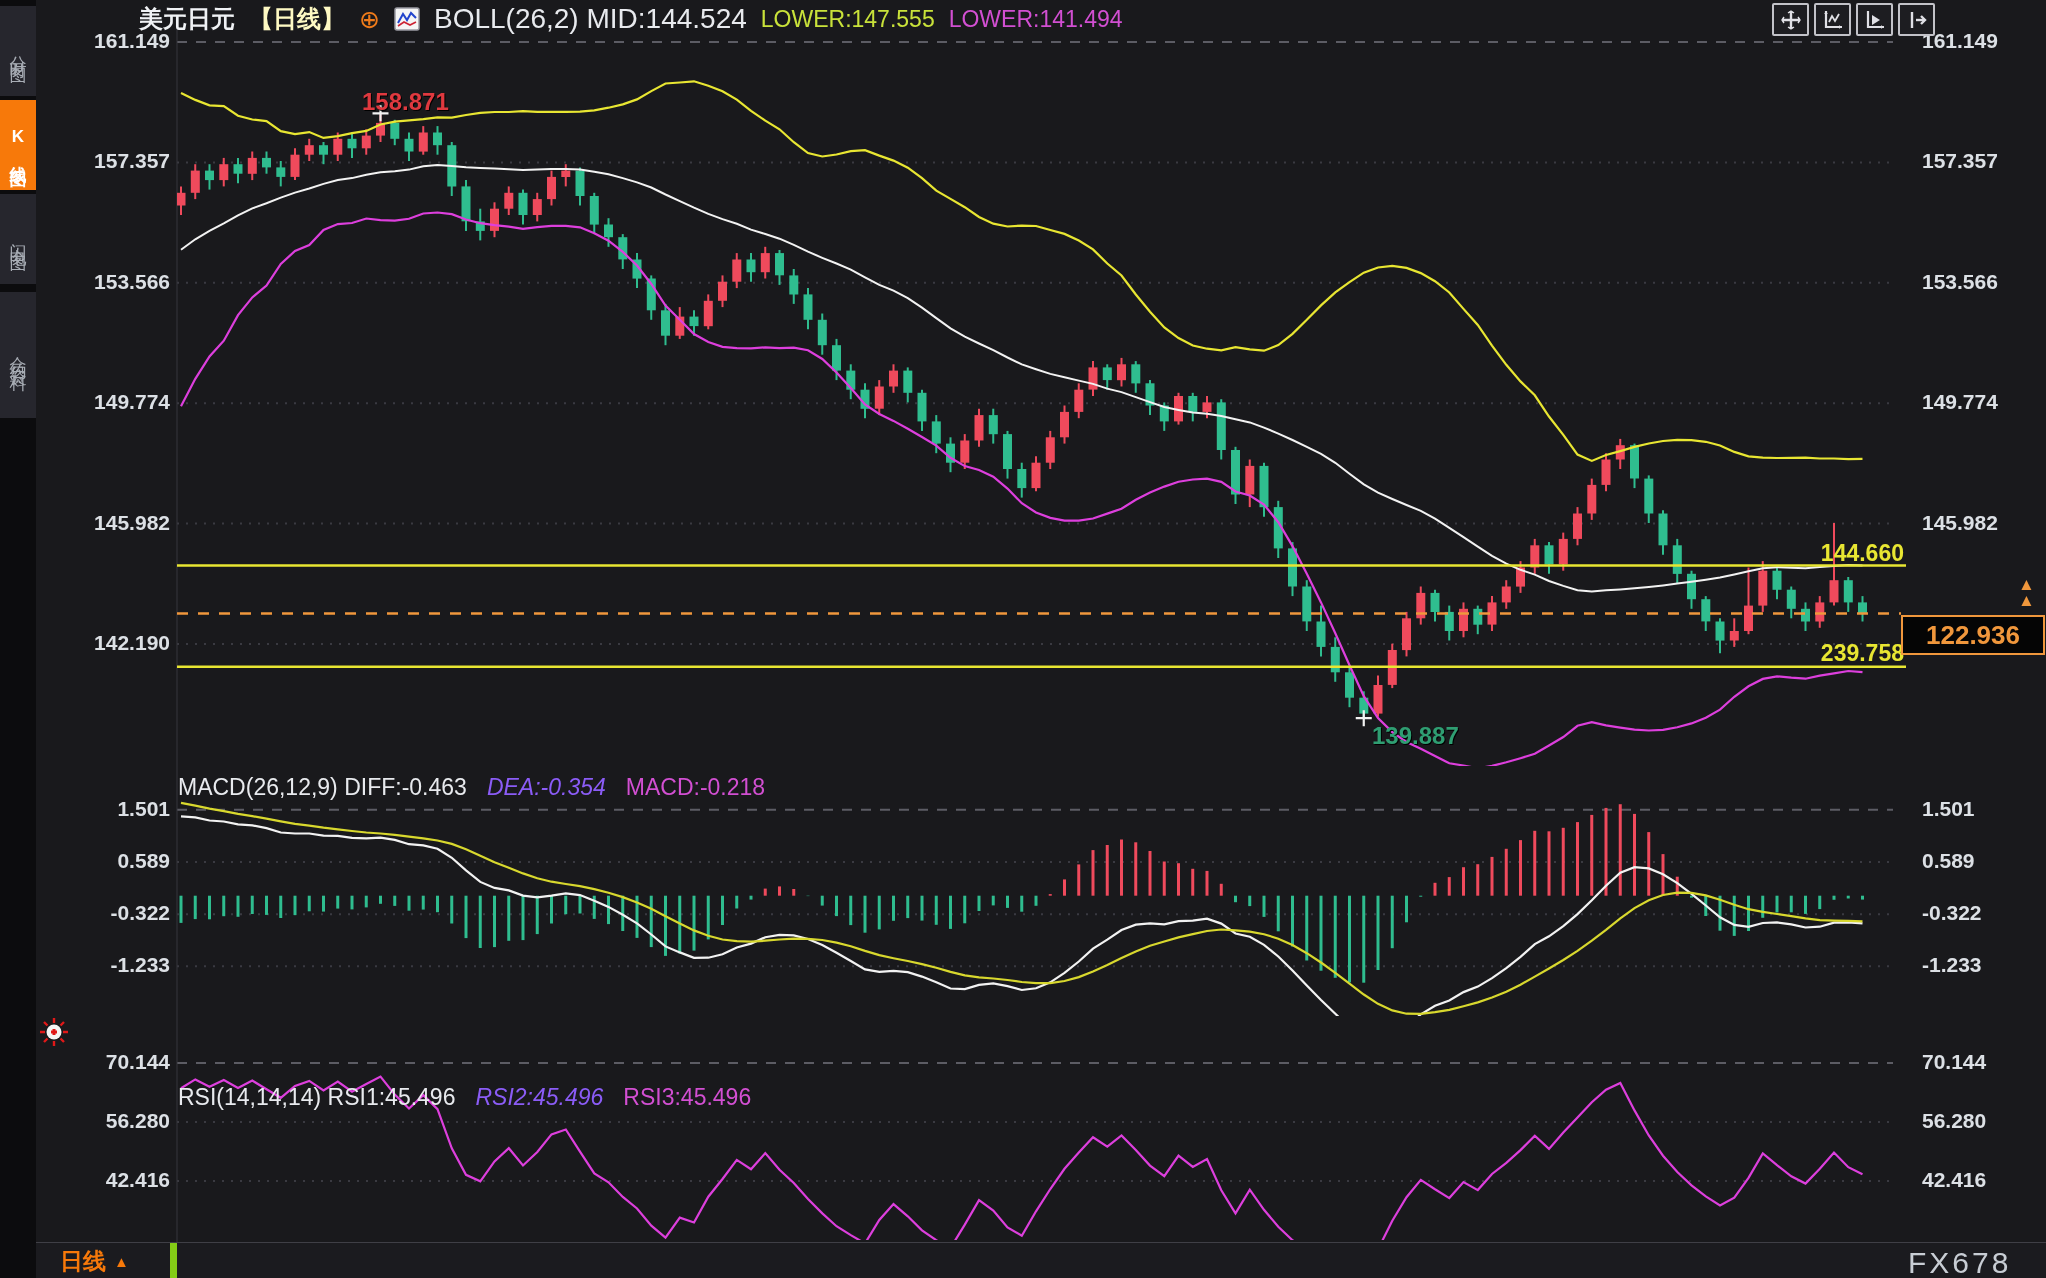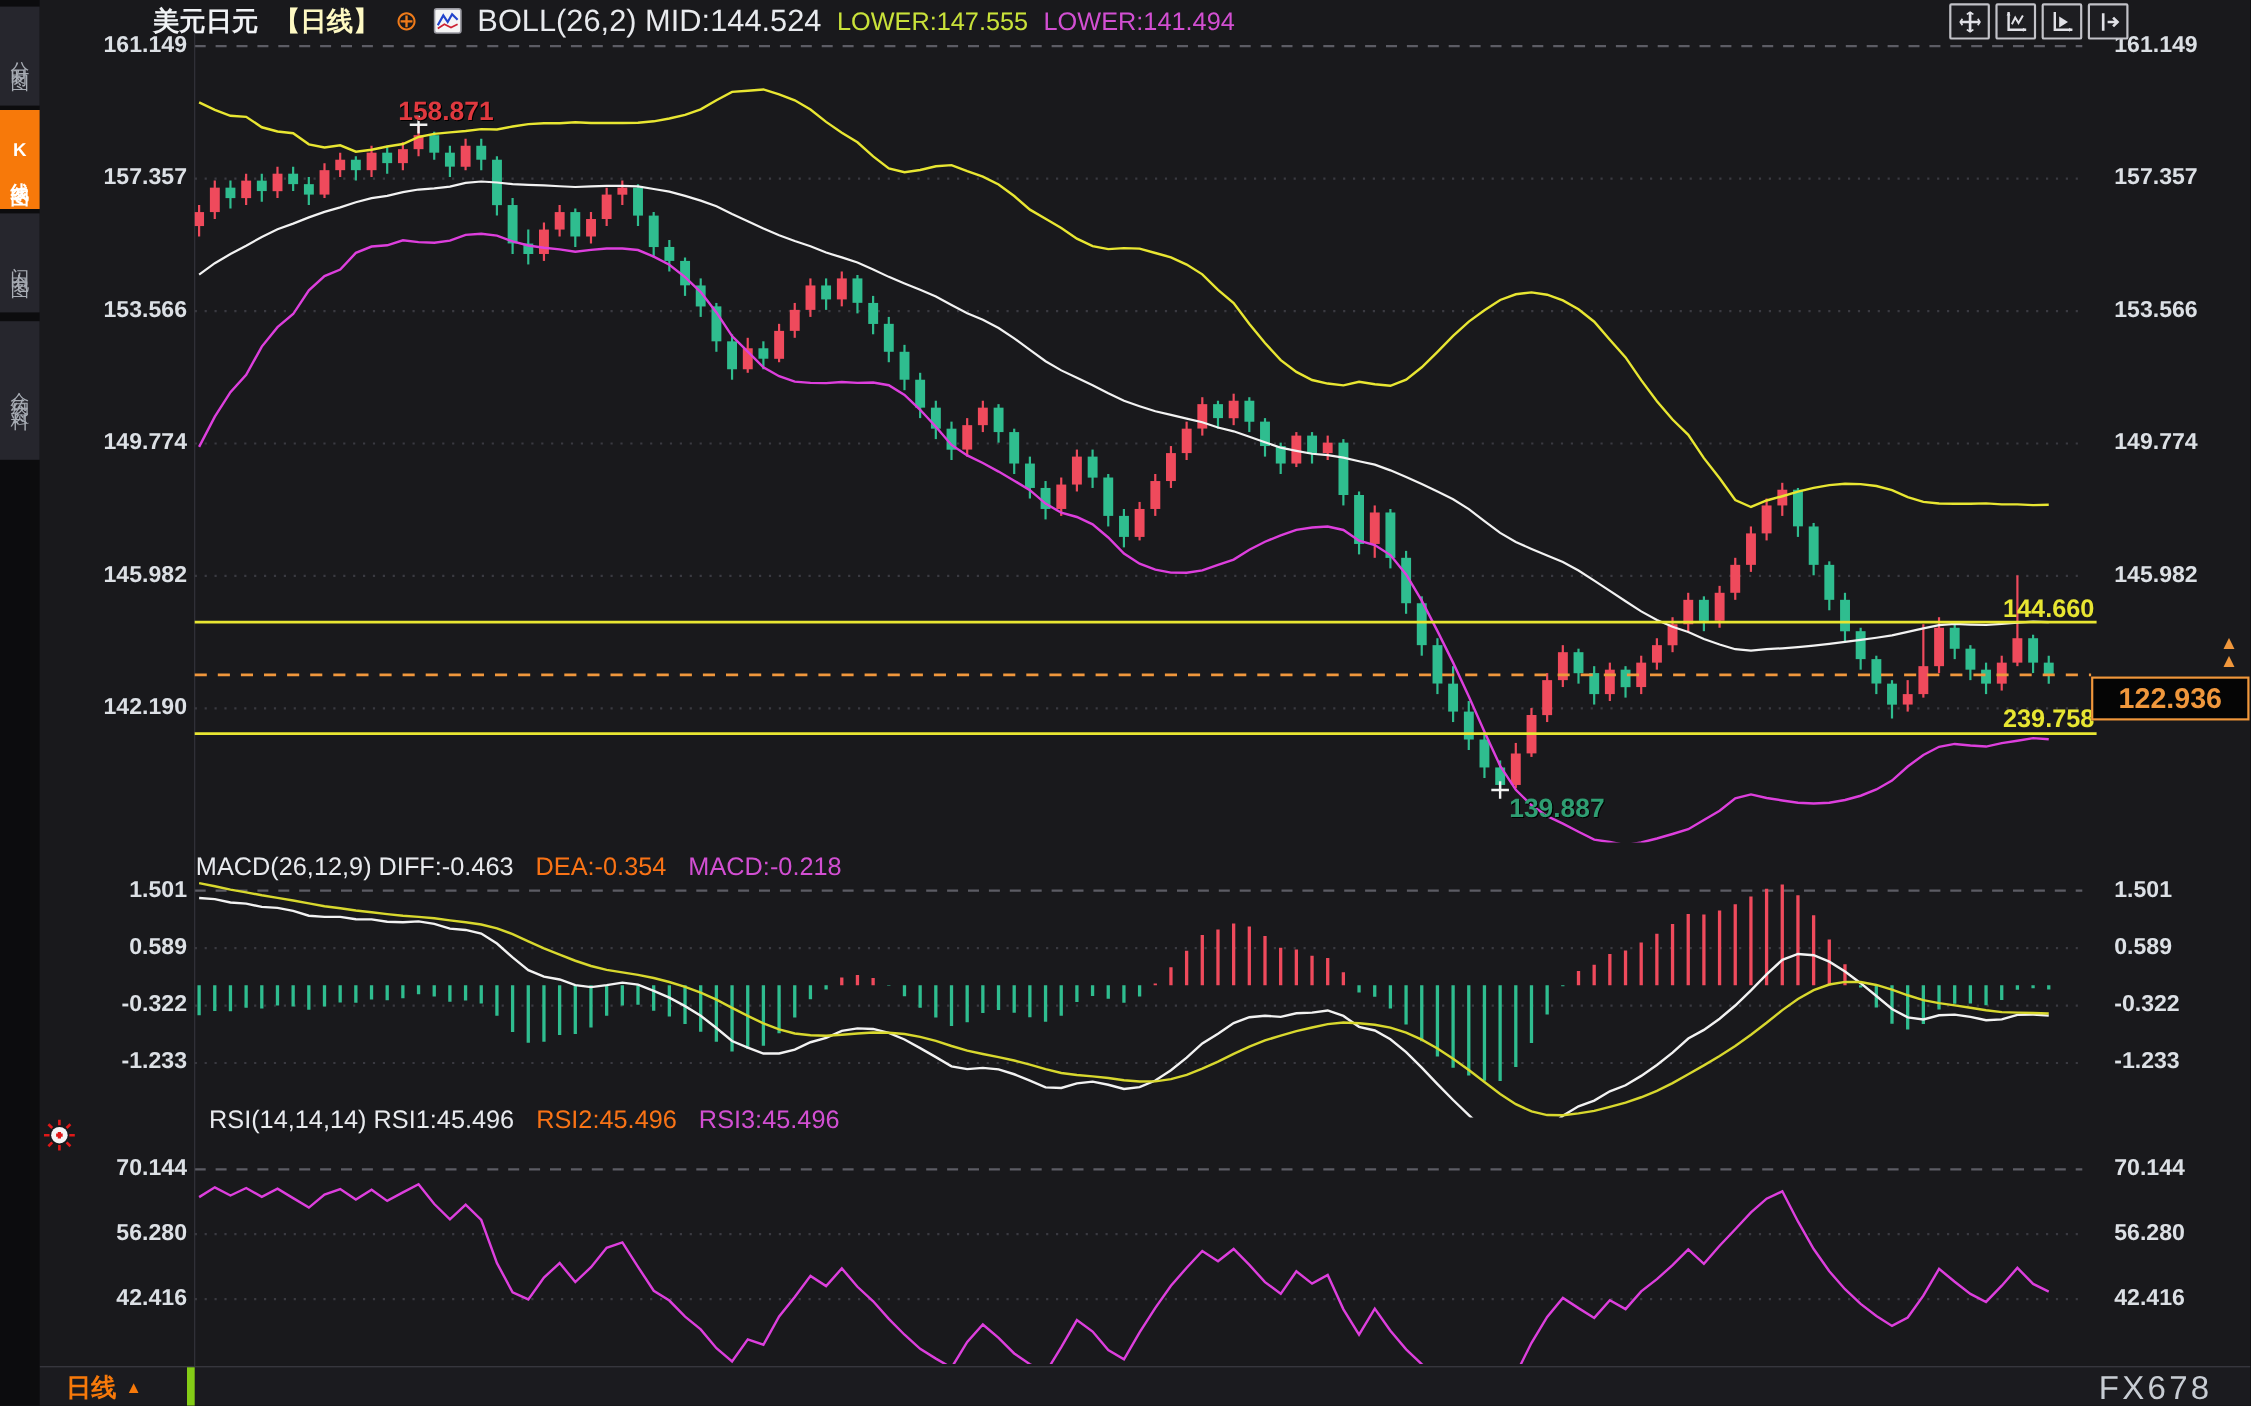--- a/index.html
+++ b/index.html
@@ -18,21 +18,21 @@
   .h-plus{color:#ef7b1a;font-size:25px;line-height:24px;cursor:pointer;}
   .h-boll{color:#e8eaee;font-size:28px;}
   .h-upper{color:#c9e23a;font-size:23px;}
   .h-lower{color:#d24fd2;font-size:23px;}
   
   #toolbar{position:absolute;left:1772px;top:3px;display:flex;gap:5px;z-index:20;}
   .tb-icon{width:33px;height:29px;border:2px solid #c2c2c8;background:#1d1d21;border-radius:2px;
            display:flex;align-items:center;justify-content:center;cursor:pointer;}
   
   .panel-header{position:absolute;left:178px;display:flex;gap:20px;z-index:20;font-size:23px;white-space:nowrap;}
-  .ph-white{color:#e8eaee;} .ph-yellow{color:#f97316;} .ph-magenta{color:#d24fd2;}
+  .ph-white{color:#e8eaee;} .ph-yellow{color:#8b5cf6;font-style:italic;} .ph-magenta{color:#d24fd2;}
   
   .tick{position:absolute;font-size:21px;font-weight:700;color:#dce0e5;z-index:15;}
   .tick.left{width:134px;left:36px;text-align:right;padding-right:8px;}
   .tick.right{left:1922px;text-align:left;}
   .month{position:absolute;top:1249px;transform:translateX(-50%);font-size:22px;font-weight:700;color:#e8ecf0;z-index:25;}
   .lvl-label{position:absolute;left:1752px;width:152px;text-align:right;font-size:23px;font-weight:700;color:#e8e632;z-index:16;}
   .annot{position:absolute;font-size:24px;font-weight:700;z-index:16;text-shadow:1px 1px 0 #000;}
   
   #price-box{position:absolute;left:1901px;top:615px;width:140px;height:36px;border:2px solid #f0973c;
              background:#050505;color:#f0973c;font-size:26px;font-weight:700;text-align:center;line-height:36px;z-index:18;}
@@ -538,21 +538,21 @@
           <path d="M16 8l4 4-4 4" fill="none"></path>
       </svg>
     </span>
   </div>
 
   <div class="panel-header" style="top:774px;">
     <span class="ph-white">MACD(26,12,9) DIFF:-0.463</span>
     <span class="ph-yellow">DEA:-0.354</span>
     <span class="ph-magenta">MACD:-0.218</span>
   </div>
-  <div class="panel-header" style="top:1004px;padding-left:12px;">
+  <div class="panel-header" style="top:1084px;">
     <span class="ph-white">RSI(14,14,14) RSI1:45.496</span>
     <span class="ph-yellow">RSI2:45.496</span>
     <span class="ph-magenta">RSI3:45.496</span>
   </div>
 
   <div class="lvl-label" style="top:540px;text-align:right;">144.660</div>
   <div class="lvl-label" style="top:640px;">239.758</div>
   <div class="annot" style="left:362px;top:88px;color:#e0393f;">158.871</div>
   <div class="annot" style="left:1372px;top:722px;color:#2f9e72;">139.887</div>
 

